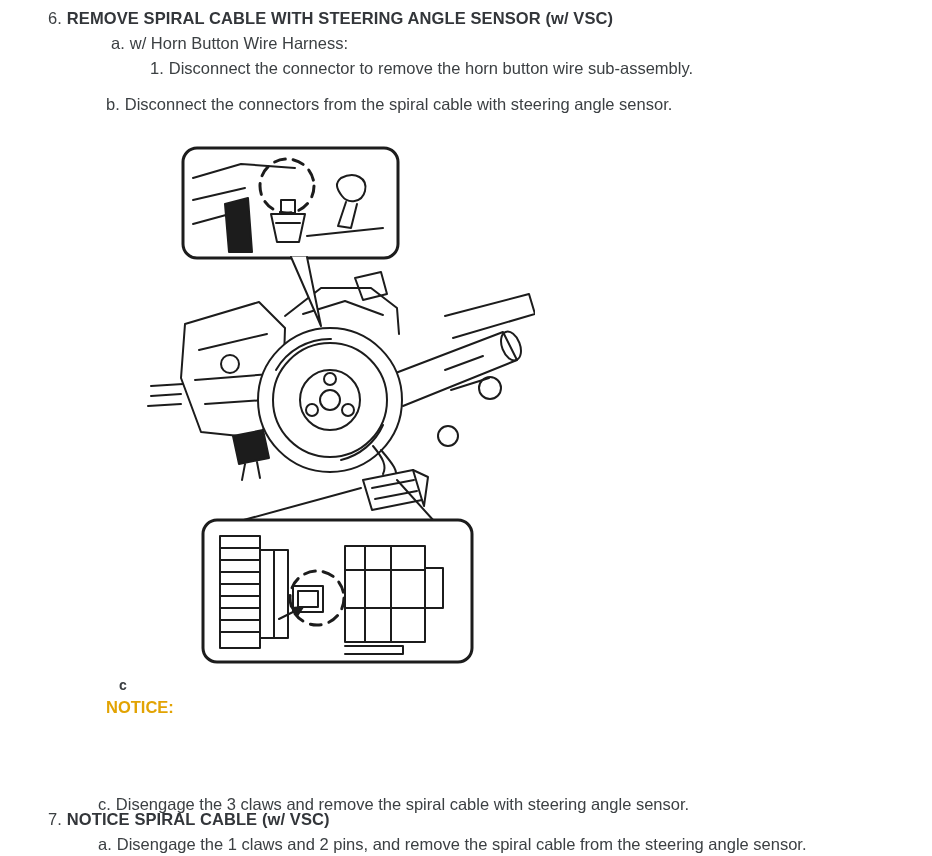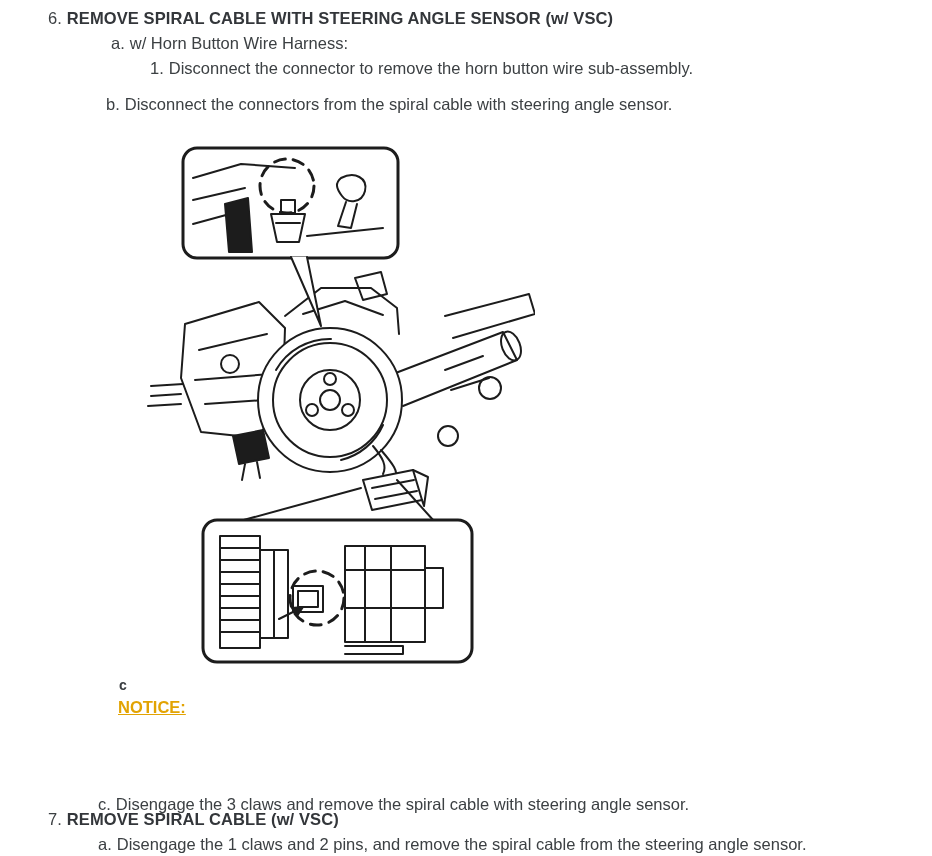--- a/index.html
+++ b/index.html
@@ -143,27 +143,27 @@
           <path d="M200,508 L258,508 L258,516 L200,516"></path>
           <circle cx="172" cy="460" r="27" stroke-dasharray="11 8" stroke-width="3"></circle>
         </g>
 
       </g>
     </svg>
   </div>
 
   <div class="line fig-label" style="top:675px; left:119px;">c</div>
 
-  <div class="line notice-label" style="top:697px; left:118px;text-decoration:underline;">NOTICE:</div>
+  <div class="line notice-label" style="top:697px; left:106px;">NOTICE:</div>
 
   <div class="line" style="top:794px; left:98px;">
     <span class="lbl">c.</span><span>Disengage the 3 claws and remove the spiral cable with steering angle sensor.</span>
   </div>
 
   <div class="line" style="top:809px; left:48px;">
-    <span class="lbl">7.</span><span class="step-title">REMOVE SPIRAL CABLE (w/ VSC)</span>
+    <span class="lbl">7.</span><span class="step-title">NOTICE SPIRAL CABLE (w/ VSC)</span>
   </div>
 
   <div class="line" style="top:834px; left:98px;">
     <span class="lbl">a.</span><span>Disengage the 1 claws and 2 pins, and remove the spiral cable from the steering angle sensor.</span>
   </div>
 
 </div>
 
 </body></html>

